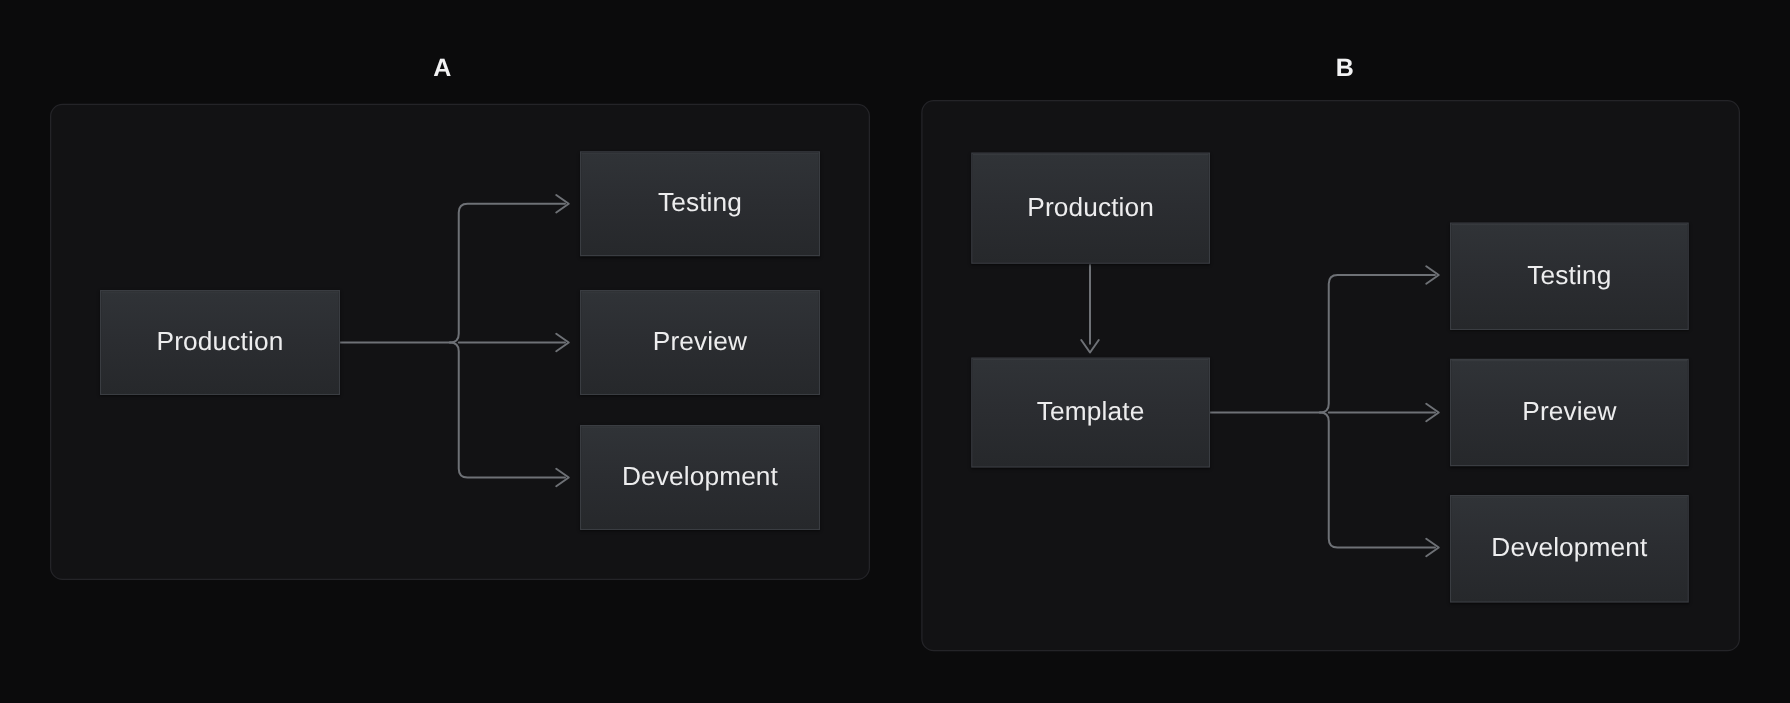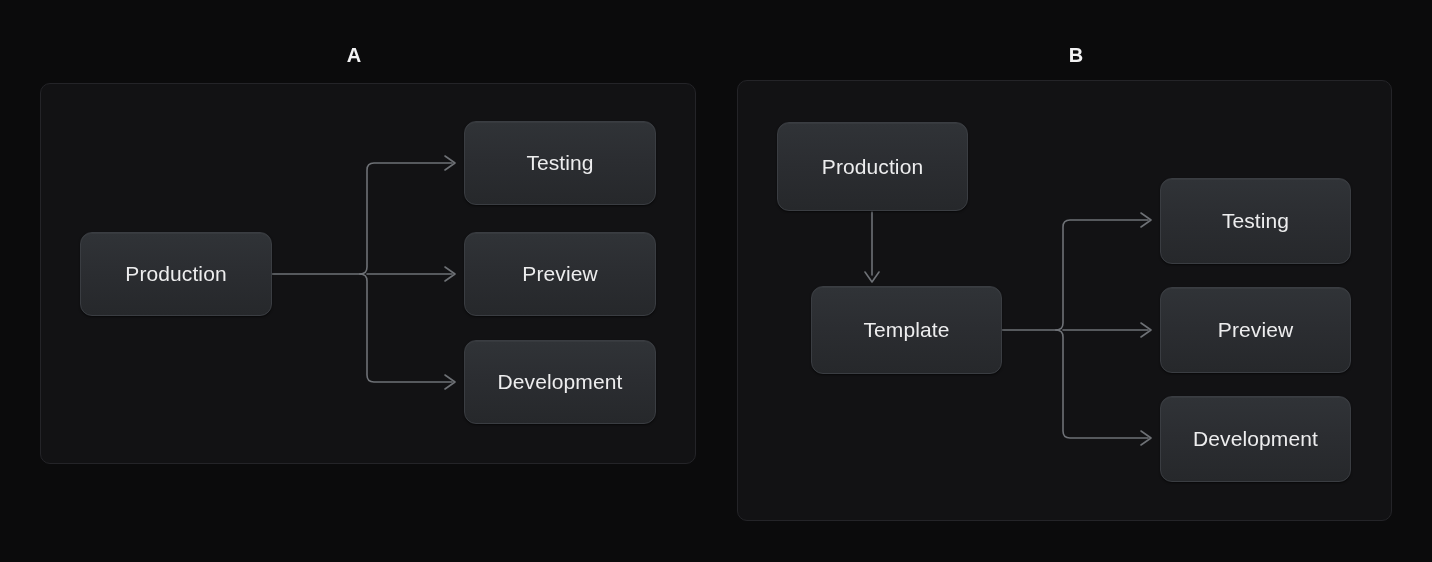--- a/index.html
+++ b/index.html
@@ -41,21 +41,21 @@
     background: #121214;
     border: 1px solid #242428;
     border-radius: 10px;
     box-sizing: border-box;
   }
 
   
   .node {
     position: absolute;
     box-sizing: border-box;
-    border-radius: 12px;
+    border-radius: 0;
     border: 1px solid #3a3d42;
     background: linear-gradient(180deg, #303337 0%, #2b2d31 48%, #26282b 100%);
     box-shadow: 0 1px 2px rgba(0,0,0,0.55), inset 0 1px 0 rgba(255,255,255,0.035);
     display: flex;
     align-items: center;
     justify-content: center;
     color: #ededee;
     font-size: 21px;
     font-weight: 400;
     letter-spacing: 0.1px;
@@ -137,21 +137,21 @@
 
     <path class="edge-path" d="M1056,330 Q1063,330 1063,337 V431 Q1063,438 1070,438 H1148"></path>
 
     <path class="edge-head" d="M1141,213 L1151,220 L1141,227"></path>
     <path class="edge-head" d="M1141,323 L1151,330 L1141,337"></path>
     <path class="edge-head" d="M1141,431 L1151,438 L1141,445"></path>
   </svg>
 
   <div class="node" style="left:777px; top:122px; width:191px; height:89px;">Production</div>
 
-  <div class="node" style="left:811px; top:286px; width:191px; height:88px;">Template</div>
+  <div class="node" style="left:777px; top:286px; width:191px; height:88px;">Template</div>
 
   <div class="node" style="left:1160px; top:178px; width:191px; height:86px;">Testing</div>
 
   <div class="node" style="left:1160px; top:287px; width:191px; height:86px;">Preview</div>
 
   <div class="node" style="left:1160px; top:396px; width:191px; height:86px;">Development</div>
 
 </div>
 
 </body></html>

